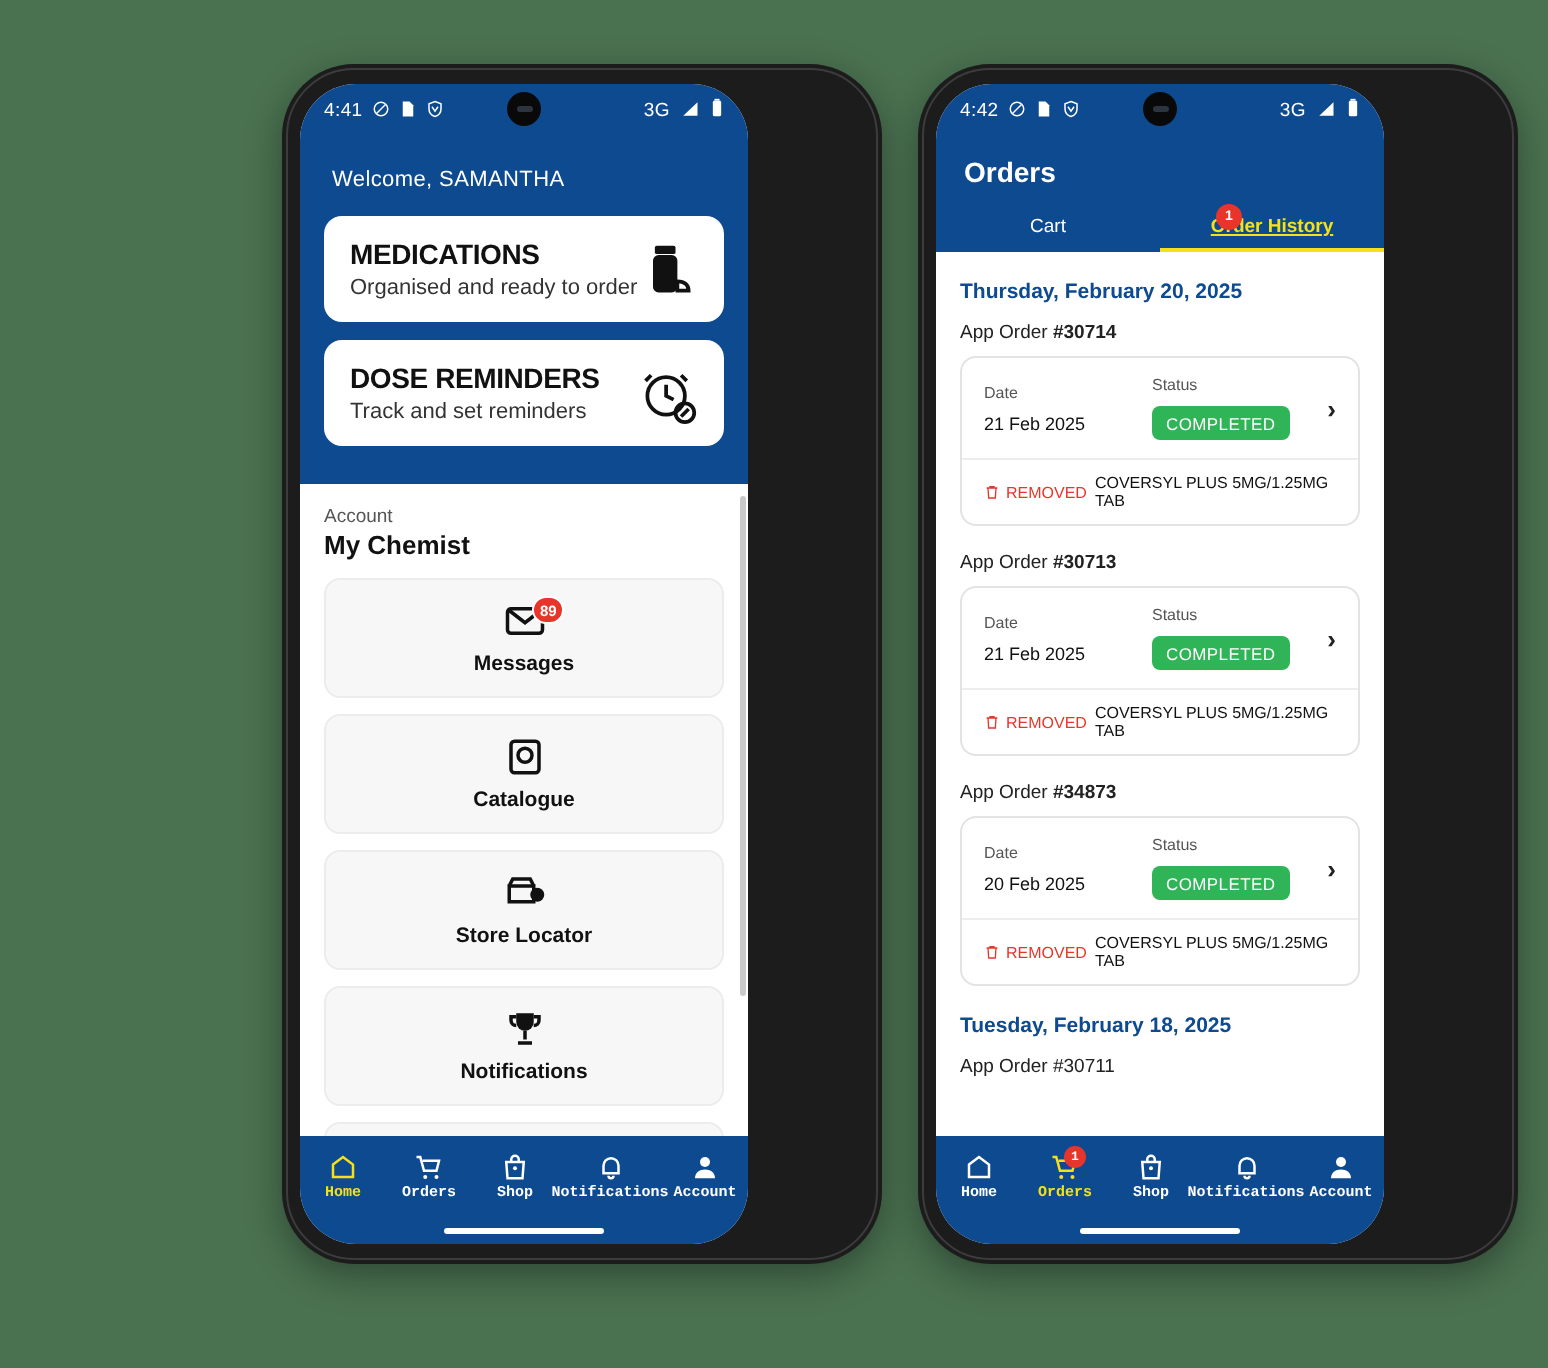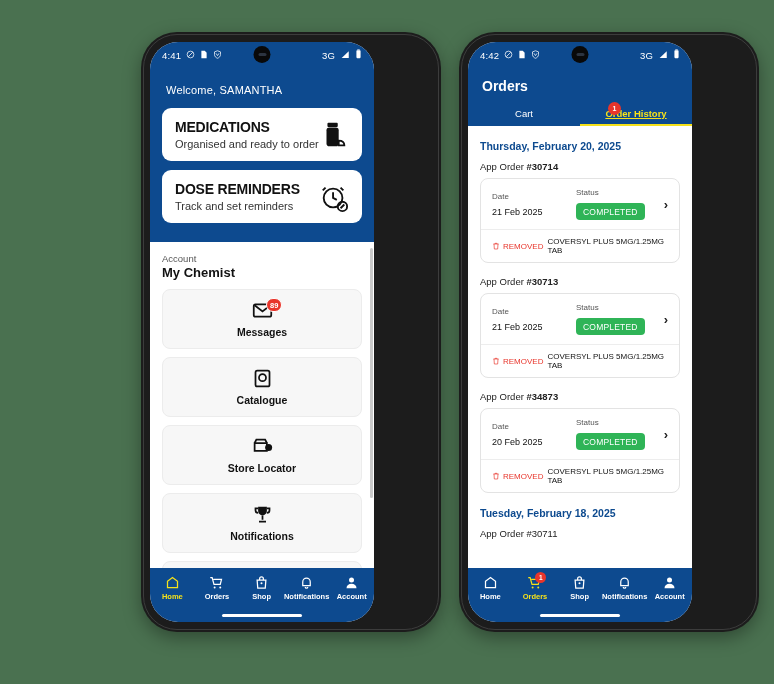--- a/index.html
+++ b/index.html
@@ -165,20 +165,21 @@
 
   
   .bottomnav {
     background: #0d4a8f;
     flex: 0 0 auto;
     height: 40px;
     display: flex;
     align-items: center;
     justify-content: space-around;
     padding-top: 0;
+    font-family: Liberation Mono, monospace;
   }
   .navitem {
     display: flex;
     flex-direction: column;
     align-items: center;
     gap: 2px;
     color: #fff;
     position: relative;
     width: 52px;
   }

